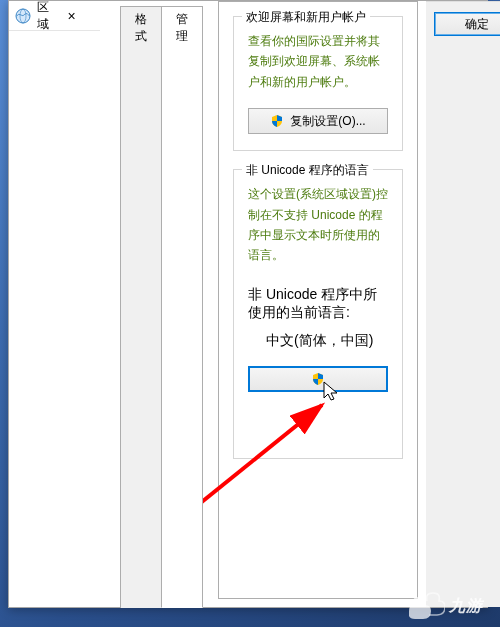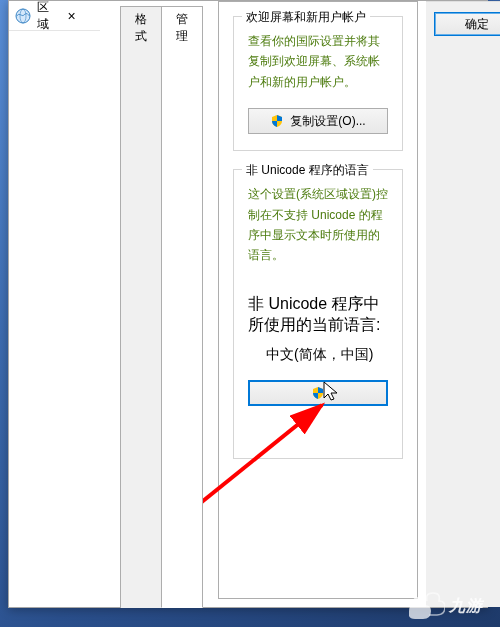--- a/index.html
+++ b/index.html
@@ -124,22 +124,22 @@
     }
     .btn.highlighted {
       border: 2px solid #0078d7;
     }
     .shield-icon {
       width: 14px;
       height: 14px;
       flex-shrink: 0;
     }
     .current-lang-label {
-      font-size: 16px;
-      margin-top: 28px;
+      font-size: 14px;
+      margin-top: 20px;
       margin-bottom: 10px;
     }
     .current-lang-value {
       font-size: 14px;
       padding-left: 18px;
       margin-bottom: 14px;
     }
     .dialog-buttons {
       display: flex;
       justify-content: center;

